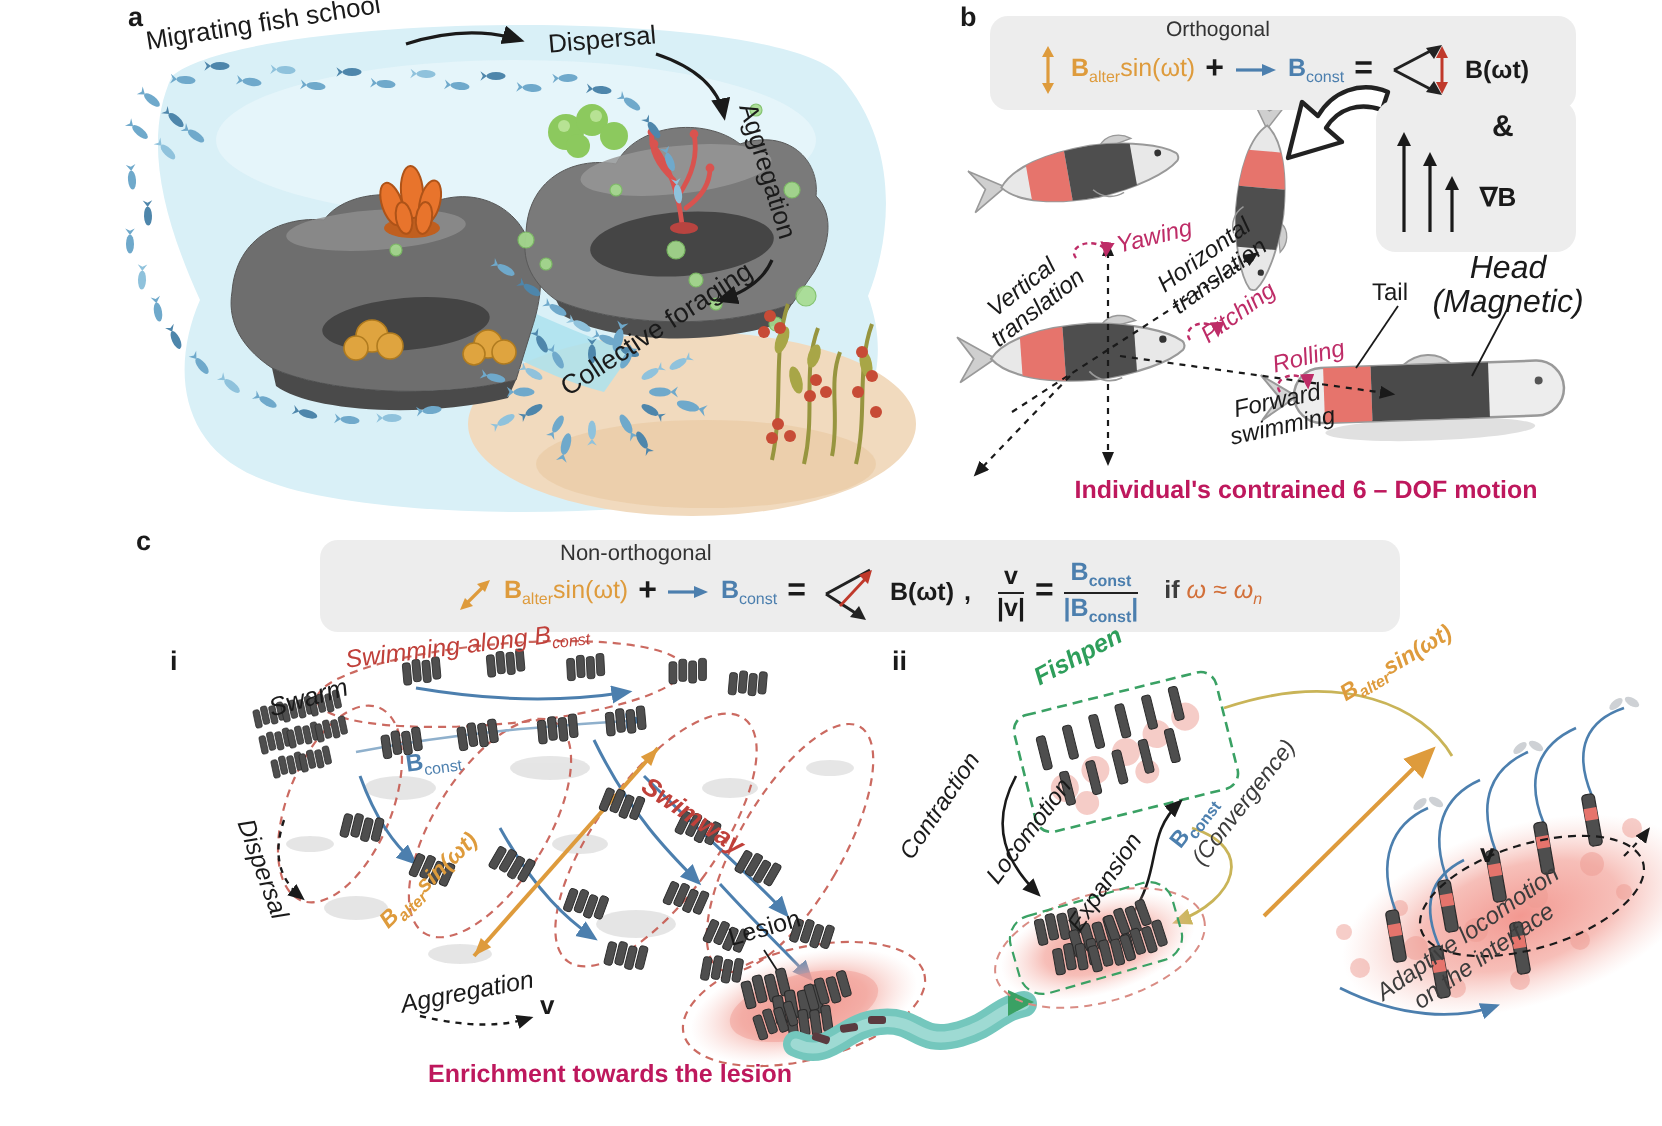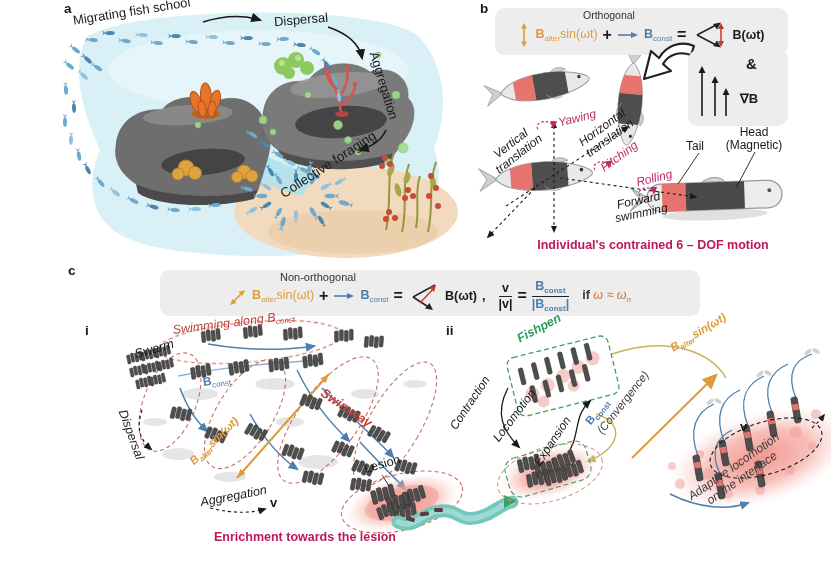--- a/index.html
+++ b/index.html
@@ -340,21 +340,21 @@
     </div>
 
     <div class="lbl plab" style="left:2px;top:2px;">b</div>
     <div class="lbl ital wrap" style="left:4px;top:136px;width:66px;font-size:12px;transform:rotate(-38deg);">Vertical translation</div>
     <div class="lbl ital magenta" style="left:80px;top:112px;font-size:12px;transform:rotate(-14deg);">Yawing</div>
     <div class="lbl ital wrap" style="left:92px;top:120px;width:72px;font-size:12px;transform:rotate(-36deg);">Horizontal translation</div>
     <div class="lbl ital magenta" style="left:120px;top:150px;font-size:12px;transform:rotate(-36deg);">Pitching</div>
     <div class="lbl ital magenta" style="left:158px;top:172px;font-size:12px;transform:rotate(-14deg);">Rolling</div>
     <div class="lbl ital wrap" style="left:124px;top:194px;width:76px;font-size:12px;transform:rotate(-12deg);">Forward swimming</div>
     <div class="lbl" style="left:208px;top:140px;font-size:12px;">Tail</div>
-    <div class="lbl wrap" style="left:238px;top:126px;width:76px;font-size:12px;">Head (Magnetic)</div>
+    <div class="lbl wrap" style="left:238px;top:126px;width:76px;font-size:16px;font-style:italic;">Head (Magnetic)</div>
     <div class="cap" style="left:30px;top:238px;width:290px;">Individual's contrained 6 – DOF motion</div>
   </div>
 
   <div class="panel" style="left:60px;top:262px;width:771px;height:301px;">
     <svg class="art" width="771" height="301" viewBox="0 0 771 301">
       <defs>
         <marker id="ck" markerWidth="9" markerHeight="9" refX="5.5" refY="3" orient="auto">
             <path d="M0,0L7,3L0,6Z" fill="#1a1a1a"></path>
           </marker>
         <marker id="cb" markerWidth="9" markerHeight="9" refX="5.5" refY="3" orient="auto">

